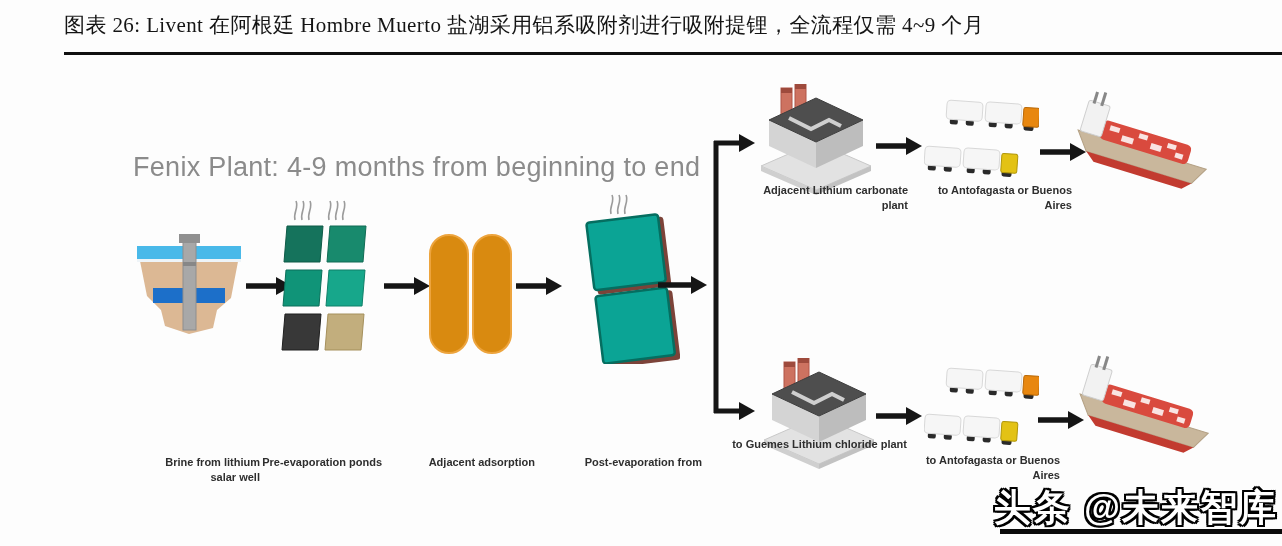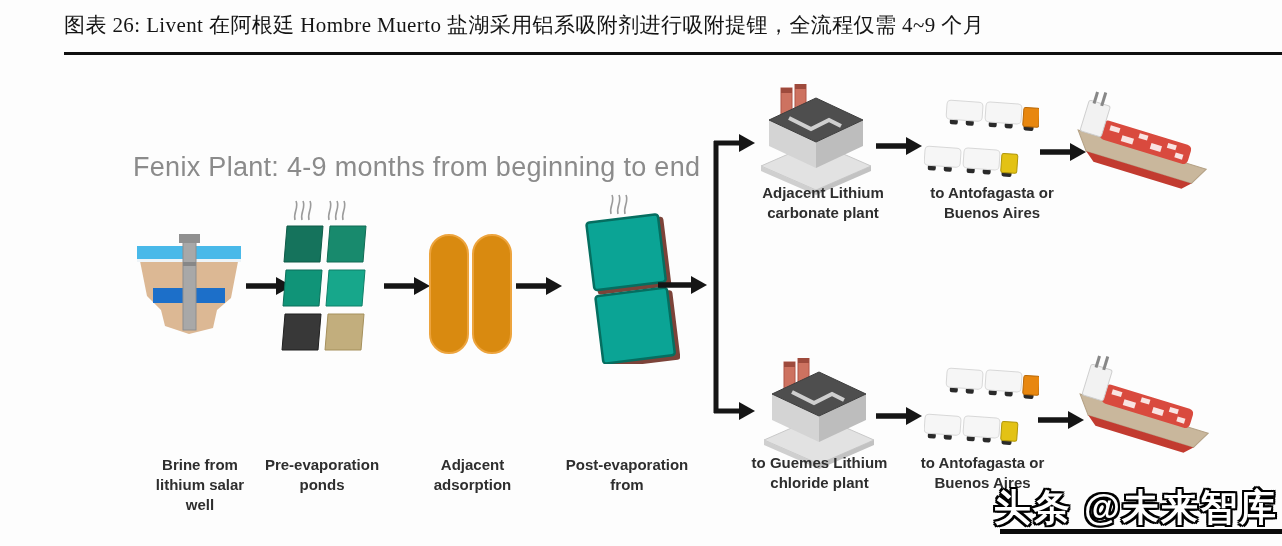--- a/index.html
+++ b/index.html
@@ -13,22 +13,22 @@
     font-family:"Liberation Serif","DejaVu Serif",serif;
     font-size:21px;color:#141414;letter-spacing:.4px;white-space:nowrap;
   }
   .title-rule{left:64px;top:52px;width:1218px;height:3px;background:#101010;}
   .fenix-caption{
     left:133px;top:152px;width:560px;
     font-size:27px;color:#8b8b8b;letter-spacing:.3px;
     white-space:nowrap;
   }
   .flow-label{
-    font-size:15px;font-weight:bold;color:#2e2e2e;line-height:1.32;
-    text-align:center;
+    font-size:11px;font-weight:bold;color:#2e2e2e;line-height:1.32;
+    text-align:right;
   }
   .watermark{
     right:4px;top:483px;
     font-size:37px;font-weight:bold;color:#ffffff;letter-spacing:2px;
     white-space:nowrap;
     text-shadow:2px 0 0 #000,-2px 0 0 #000,0 2px 0 #000,0 -2px 0 #000,
                 2px 2px 0 #000,-2px -2px 0 #000,2px -2px 0 #000,-2px 2px 0 #000;
   }
   .watermark-rule{left:1000px;top:529px;width:282px;height:5px;background:#0a0a0a;}
   svg{display:block;}
@@ -216,21 +216,21 @@
       <rect x="24" y="4" width="11" height="32" fill="#cd7260" stroke="#b05546"></rect>
       <rect x="24" y="4" width="11" height="5" fill="#9e4a3c"></rect>
       <rect x="38" y="0" width="11" height="36" fill="#cd7260" stroke="#b05546"></rect>
       <rect x="38" y="0" width="11" height="5" fill="#9e4a3c"></rect>
       <polygon points="12,36 59,58 59,84 12,62" fill="#d4d4d4"></polygon>
       <polygon points="59,58 106,36 106,62 59,84" fill="#bdbdbd"></polygon>
       <polygon points="59,14 106,36 59,58 12,36" fill="#4e4e4e" stroke="#3e3e3e"></polygon>
       <polyline points="32,34 54,45 72,36 84,42" stroke="#cfcfcf" stroke-width="4" fill="none"></polyline>
     </svg>
   </div>
-  <div class="abs flow-label" style="left:732px;top:453px;width:175px;">to Guemes Lithium chloride plant</div>
+  <div class="abs flow-label" style="left:732px;top:437px;width:175px;">to Guemes Lithium chloride plant</div>
 
   <div class="abs" style="left:876px;top:406px;">
     <svg width="46" height="20" viewBox="0 0 46 20">
         <line x1="0" y1="10" x2="31" y2="10" stroke="#151515" stroke-width="5.5"></line>
         <polygon points="30,1 46,10 30,19" fill="#151515"></polygon>
       </svg>
   </div>
 
   <div class="abs" style="left:924px;top:352px;">
     <svg width="115" height="108" viewBox="0 0 115 108">

